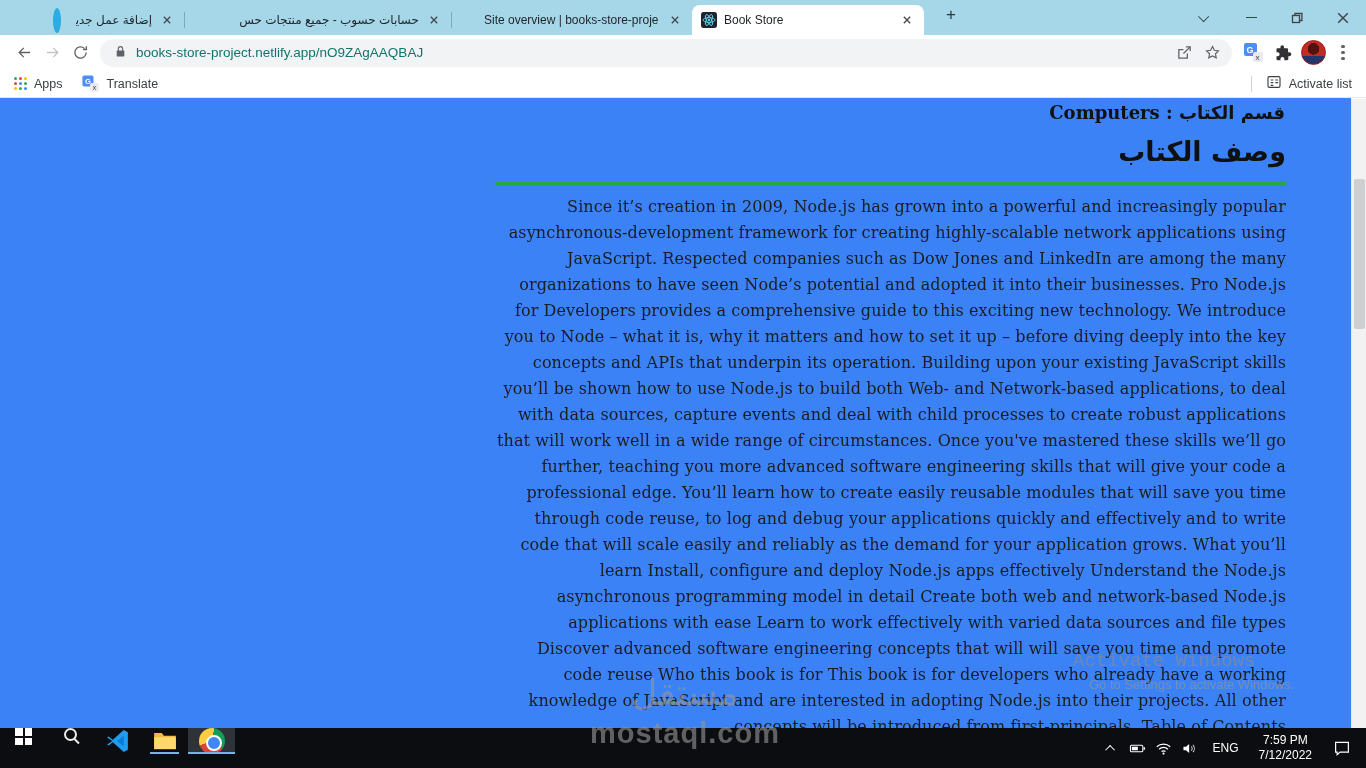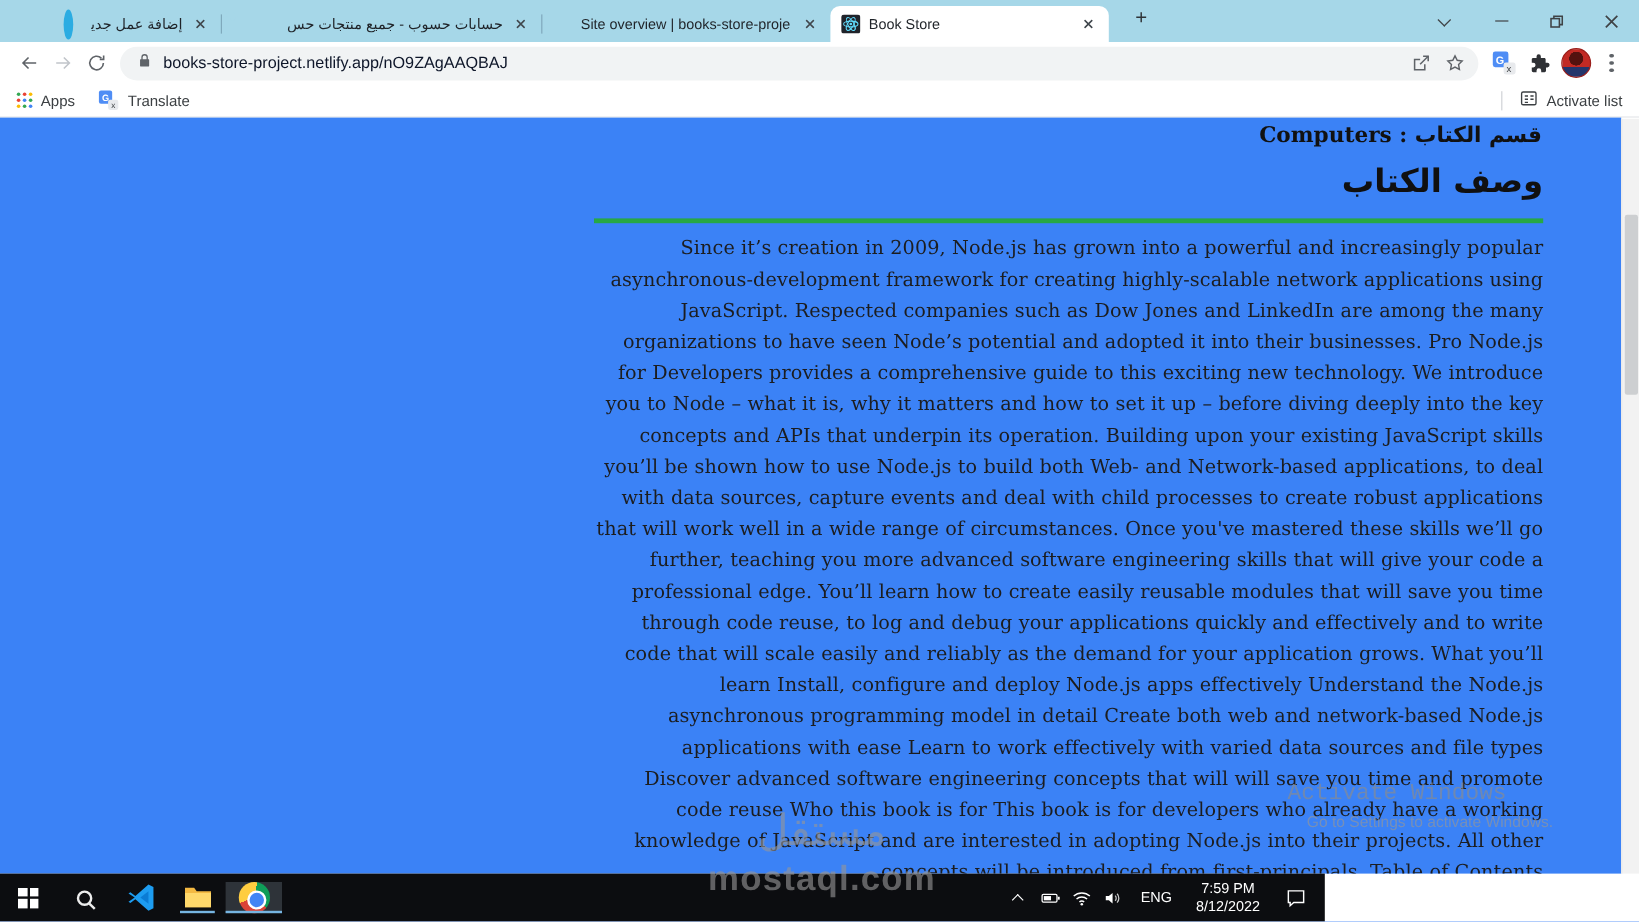--- a/index.html
+++ b/index.html
@@ -36,21 +36,21 @@
   .wc-min { width:11px; border-top:1.6px solid #3f4346; }
   .wc svg { stroke:#3f4346; fill:none; }
 
   
   .toolbar { position:absolute; top:35px; left:0; width:1366px; height:35px; background:#fff;
              display:flex; align-items:center; padding:0 8px 0 10px; }
   .nav-btn { width:28px; height:28px; display:flex; align-items:center; justify-content:center; border-radius:50%; }
   .nav-btn svg { width:17px; height:17px; fill:none; stroke-width:1.9; }
   .urlbar { flex:1; height:28px; background:#f1f3f4; border-radius:14px; margin:0 6px;
             display:flex; align-items:center; padding:0 6px 0 14px; }
-  .url-text { font-size:13.5px; color:#0f172a; margin-left:9px; }
+  .url-text { font-size:13.5px; color:#0f766e; margin-left:9px; }
   .urlbar .spacer { flex:1; }
   .pill-icon { width:28px; height:28px; display:flex; align-items:center; justify-content:center; }
   .pill-icon svg { width:17px; height:17px; }
   .tool-icon { width:30px; height:30px; display:flex; align-items:center; justify-content:center; }
 
   .gt-icon { position:relative; width:19px; height:19px; }
   .gt-blue { position:absolute; left:0; top:0; width:13px; height:13px; background:#4f8df5; border-radius:2px;
              color:#fff; font-size:9px; font-weight:bold; display:flex; align-items:center; justify-content:center; }
   .gt-gray { position:absolute; right:0; bottom:0; width:10px; height:10px; background:#e8eaed; border-radius:2px;
              color:#3c4043; font-size:8px; display:flex; align-items:center; justify-content:center; }
@@ -92,22 +92,22 @@
   .wm-activate { position:absolute; left:1073px; top:650px; color:rgba(140,140,140,0.65);
                  font-size:19px; z-index:5;font-family:Liberation Mono, monospace; }
   .wm-activate-sub { position:absolute; left:1089px; top:677px; color:rgba(150,150,150,0.65);
                      font-size:13px; z-index:5; }
   .wm-brand { position:absolute; left:590px; top:668px; width:190px; text-align:center; z-index:60;
               color:rgba(150,150,150,0.62); }
   .wm-brand-ar { font-size:36px; font-weight:normal; line-height:50px; font-family:"DejaVu Sans",sans-serif; }
   .wm-brand-domain { font-size:29px; font-weight:bold; letter-spacing:1px; line-height:30px; }
 
   
-  .taskbar { position:absolute; bottom:0; left:0; width:1104px; height:40px; background:#0c0d10;
-             display:flex; align-items:center; z-index:50;margin-top:46px; }
+  .taskbar { position:absolute; bottom:0; left:0; width:1366px; height:40px; background:#0c0d10;
+             display:flex; align-items:flex-start; z-index:50;margin-top:46px; }
   .tb-btn { width:47px; display:flex; align-items:center; justify-content:center; position:relative; }
   .tb-btn.active-app { background:#2e3339; }
   .underline-full { position:absolute; bottom:0; left:0; width:100%; height:2px; background:#76b5e2; }
   .underline-short { position:absolute; bottom:0; left:9px; width:29px; height:2px; background:#76b5e2; }
   .win-logo { width:17px; height:17px; display:grid; grid-template-columns:1fr 1fr; gap:2px; }
   .win-logo i { background:#fff; }
   .search-glass { width:13px; height:13px; border:2px solid #ececec; border-radius:50%; position:relative; }
   .search-glass::after { content:""; position:absolute; width:7px; height:2px; background:#ececec;
                          bottom:-3px; right:-5px; transform:rotate(45deg); }
   .chrome-ball { width:26px; height:26px; border-radius:50%; position:relative;
@@ -362,21 +362,21 @@
     </span>
     <span class="tb-ico">
       <svg viewBox="0 0 24 24">
           <path d="M3.5 9.5v5h3.6l4.4 3.7V5.8L7.1 9.5z" fill="#fff"></path>
           <path d="M14.5 9a4.2 4.2 0 0 1 0 6M16.8 6.8a7.6 7.6 0 0 1 0 10.4" fill="none" stroke="#c9c9c9" stroke-width="1.5"></path>
         </svg>
     </span>
     <span class="lang">ENG</span>
     <span class="clock">
       <div>7:59 PM</div>
-      <div>8/12/2022</div>
+      <div>7/12/2022</div>
     </span>
     <span class="t-center">
       <svg width="18" height="18" viewBox="0 0 24 24" fill="none" stroke="#fff" stroke-width="1.6">
           <path d="M3.5 4.5h17v13h-11l-4 3.5v-3.5h-2z"></path>
         </svg>
     </span>
   </div>
 </div>
 
 </body></html>

